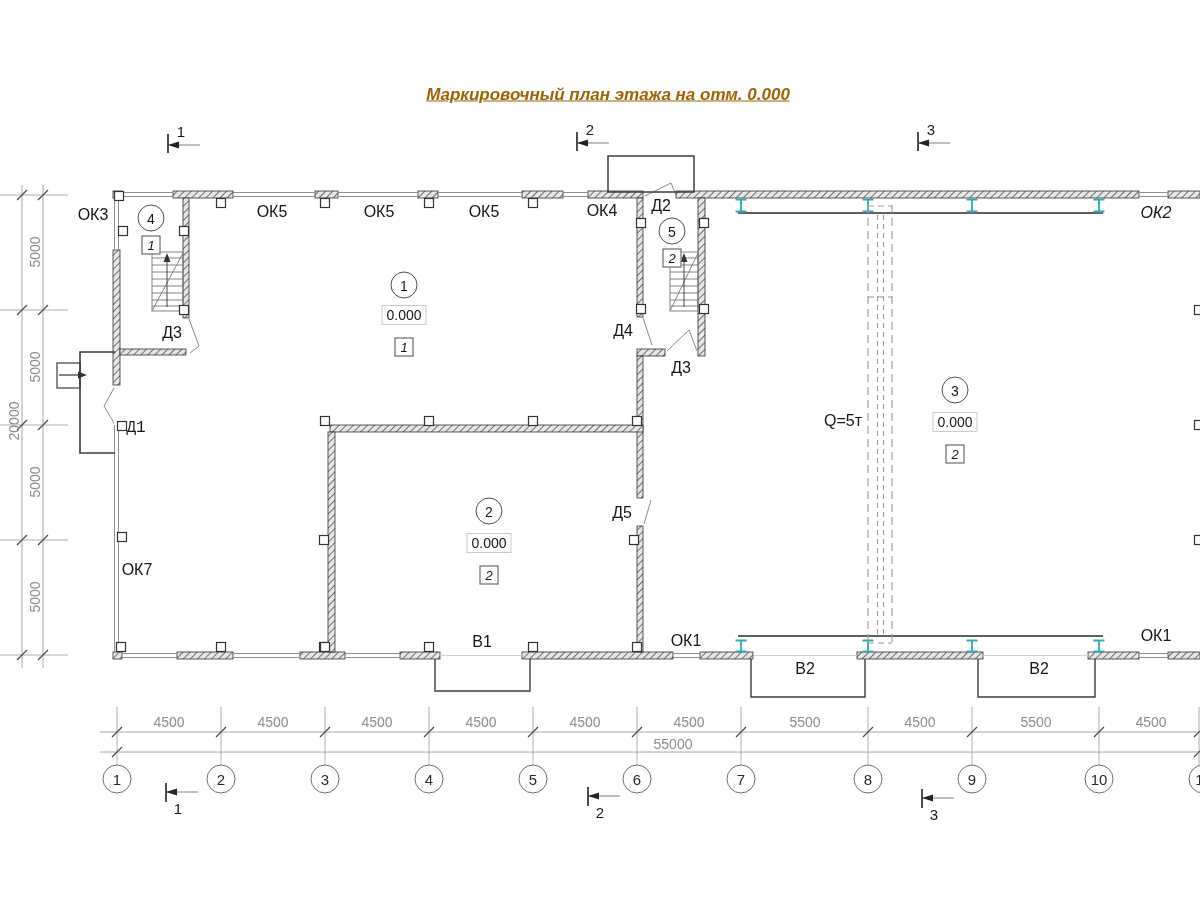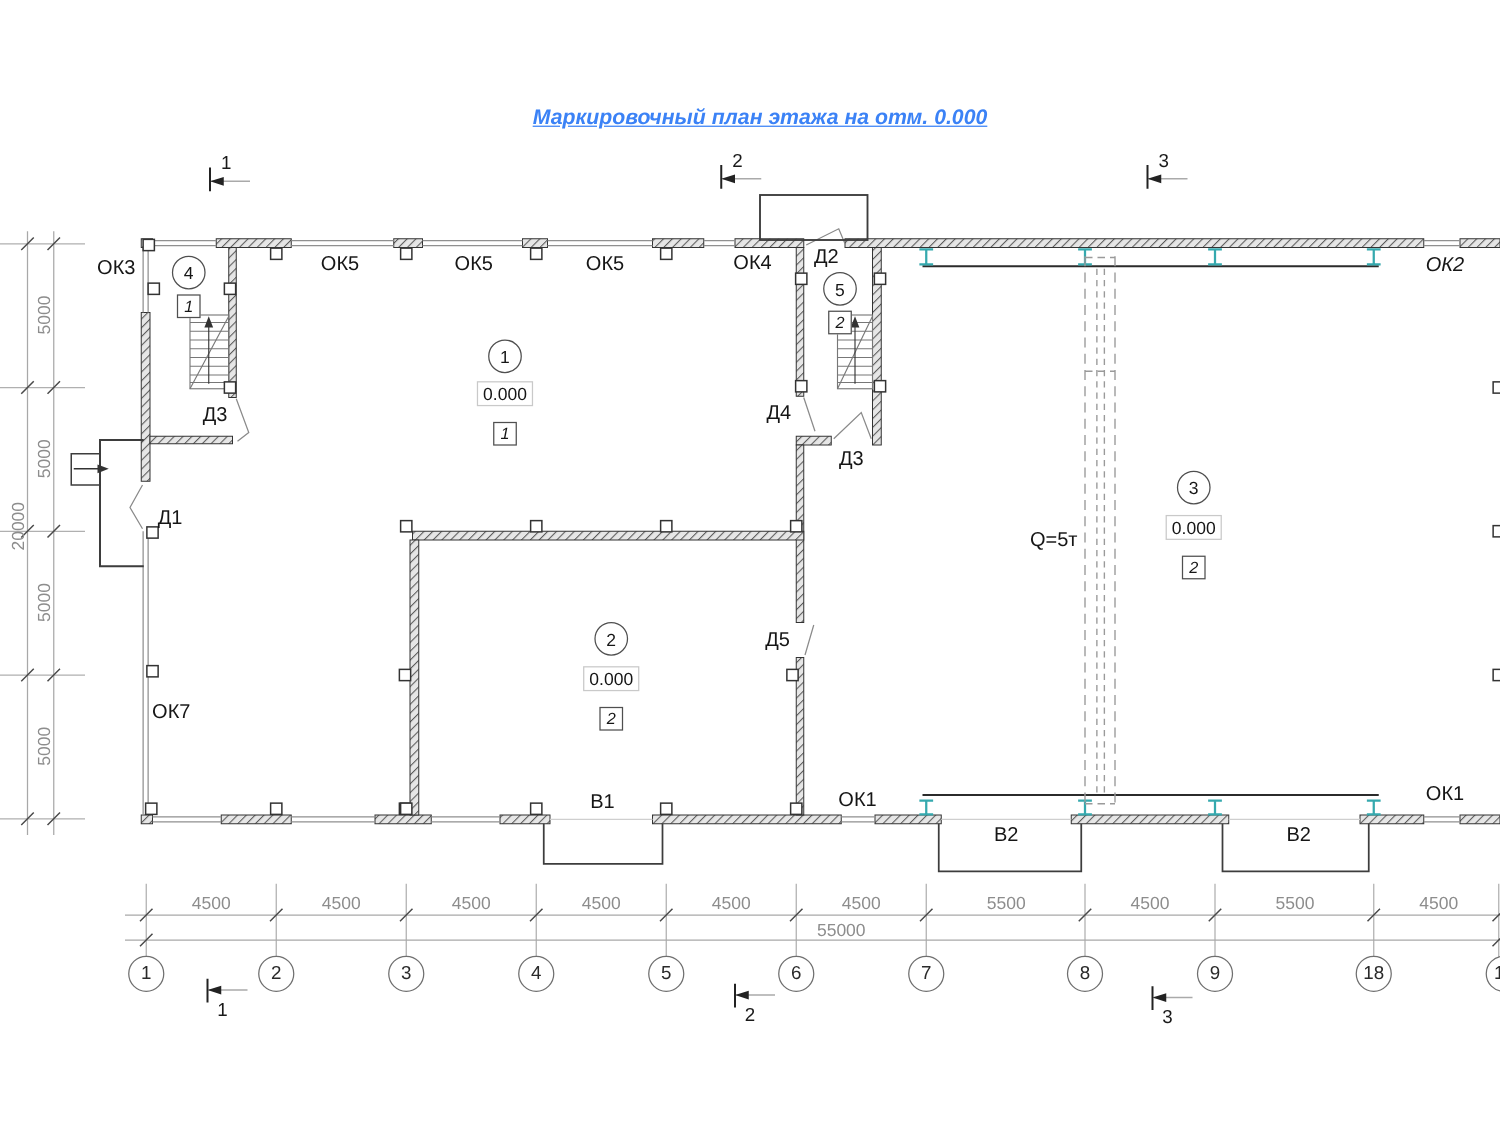--- a/index.html
+++ b/index.html
@@ -1,21 +1,21 @@
 <!DOCTYPE html>
 <html><head>
 <meta charset="utf-8">
 <style>
   html,body{margin:0;padding:0;background:#fff;}
   #sheet{position:relative;width:1200px;height:900px;background:#fff;overflow:hidden;
          font-family:"Liberation Sans",sans-serif;}
   #plan-svg{position:absolute;left:0;top:0;}
   .lbl{position:absolute;transform:translate(-50%,-50%);font-size:16px;color:#161616;
        white-space:nowrap;line-height:1;}
-  .title{font-size:17px;font-weight:bold;font-style:italic;text-decoration:underline;color:#3b82f6;}
+  .title{font-size:17px;font-weight:bold;font-style:italic;text-decoration:underline;color:#a16207;}
   .dim{font-size:14px;color:#8d8d8d;}
   .dimv{transform:translate(-50%,-50%) rotate(-90deg);}
   .mnum{font-size:15px;color:#1a1a1a;}
   .tag-circle{position:absolute;width:25px;height:25px;border:1.2px solid #4f4f4f;border-radius:50%;
        background:#fff;display:flex;align-items:center;justify-content:center;
        font-size:14px;color:#161616;transform:translate(-50%,-50%);}
   .elev-box{position:absolute;border:1px solid #c9c9c9;background:#fff;padding:1px 4px;
        font-size:14px;color:#161616;transform:translate(-50%,-50%);line-height:1.15;}
   .type-box{position:absolute;width:17px;height:17px;border:1.4px solid #4f4f4f;background:#fff;
        display:flex;align-items:center;justify-content:center;font-size:13px;font-style:italic;
@@ -227,29 +227,29 @@
 <div class="lbl" style="left:93px;top:215px;">ОК3</div>
 <div class="lbl" style="left:272px;top:212px;">ОК5</div>
 <div class="lbl" style="left:379px;top:212px;">ОК5</div>
 <div class="lbl" style="left:484px;top:212px;">ОК5</div>
 <div class="lbl" style="left:602px;top:211px;">ОК4</div>
 <div class="lbl" style="left:661px;top:206px;">Д2</div>
 <div class="lbl" style="left:1156px;top:213px;font-style:italic;">ОК2</div>
 <div class="lbl" style="left:172px;top:333px;">Д3</div>
 <div class="lbl" style="left:623px;top:331px;">Д4</div>
 <div class="lbl" style="left:681px;top:368px;">Д3</div>
-<div class="lbl" style="left:136px;top:415px;">Д1</div>
+<div class="lbl" style="left:136px;top:428px;font-family:Liberation Mono, monospace;">Д1</div>
 <div class="lbl" style="left:137px;top:570px;">ОК7</div>
 <div class="lbl" style="left:622px;top:513px;">Д5</div>
 <div class="lbl" style="left:482px;top:642px;text-align:right;">В1</div>
 <div class="lbl" style="left:686px;top:641px;">ОК1</div>
 <div class="lbl" style="left:805px;top:669px;">В2</div>
 <div class="lbl" style="left:1039px;top:669px;">В2</div>
 <div class="lbl" style="left:1156px;top:636px;">ОК1</div>
-<div class="lbl" style="left:843px;top:433px;">Q=5т</div>
+<div class="lbl" style="left:843px;top:421px;">Q=5т</div>
 
 <div class="tag-circle" style="left:151px;top:218px;">4</div>
 <div class="tag-circle" style="left:404px;top:285px;">1</div>
 <div class="tag-circle" style="left:672px;top:231px;">5</div>
 <div class="tag-circle" style="left:489px;top:511px;">2</div>
 <div class="tag-circle" style="left:955px;top:390px;">3</div>
 
 <div class="elev-box" style="left:404px;top:315px;">0.000</div>
 <div class="elev-box" style="left:489px;top:543px;">0.000</div>
 <div class="elev-box" style="left:955px;top:422px;">0.000</div>
@@ -287,16 +287,16 @@
 
 <div class="bubble" style="left:117px;top:779px;">1</div>
 <div class="bubble" style="left:221px;top:779px;">2</div>
 <div class="bubble" style="left:325px;top:779px;">3</div>
 <div class="bubble" style="left:429px;top:779px;">4</div>
 <div class="bubble" style="left:533px;top:779px;">5</div>
 <div class="bubble" style="left:637px;top:779px;">6</div>
 <div class="bubble" style="left:741px;top:779px;">7</div>
 <div class="bubble" style="left:868px;top:779px;">8</div>
 <div class="bubble" style="left:972px;top:779px;">9</div>
-<div class="bubble" style="left:1099px;top:779px;">18</div>
+<div class="bubble" style="left:1099px;top:779px;">10</div>
 <div class="bubble" style="left:1203px;top:779px;">11</div>
 
 </div>
 
 </body></html>

